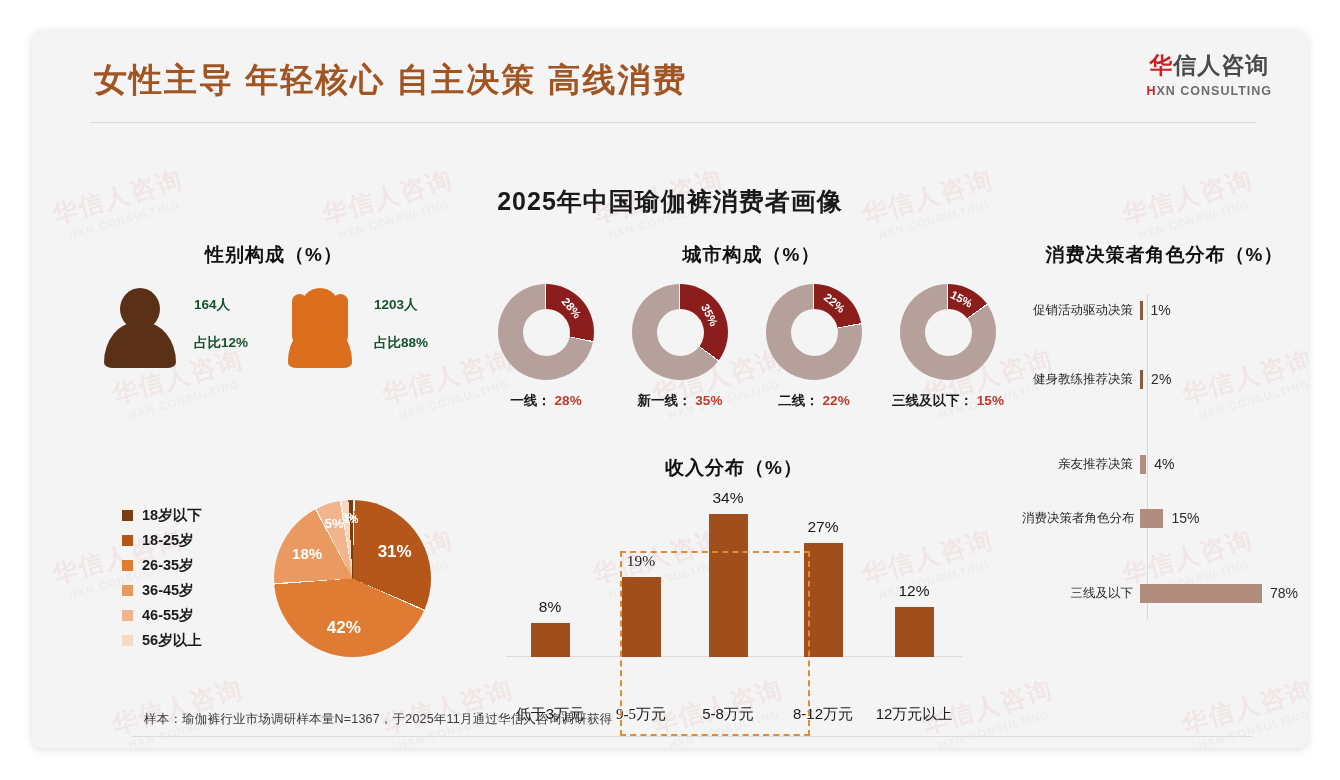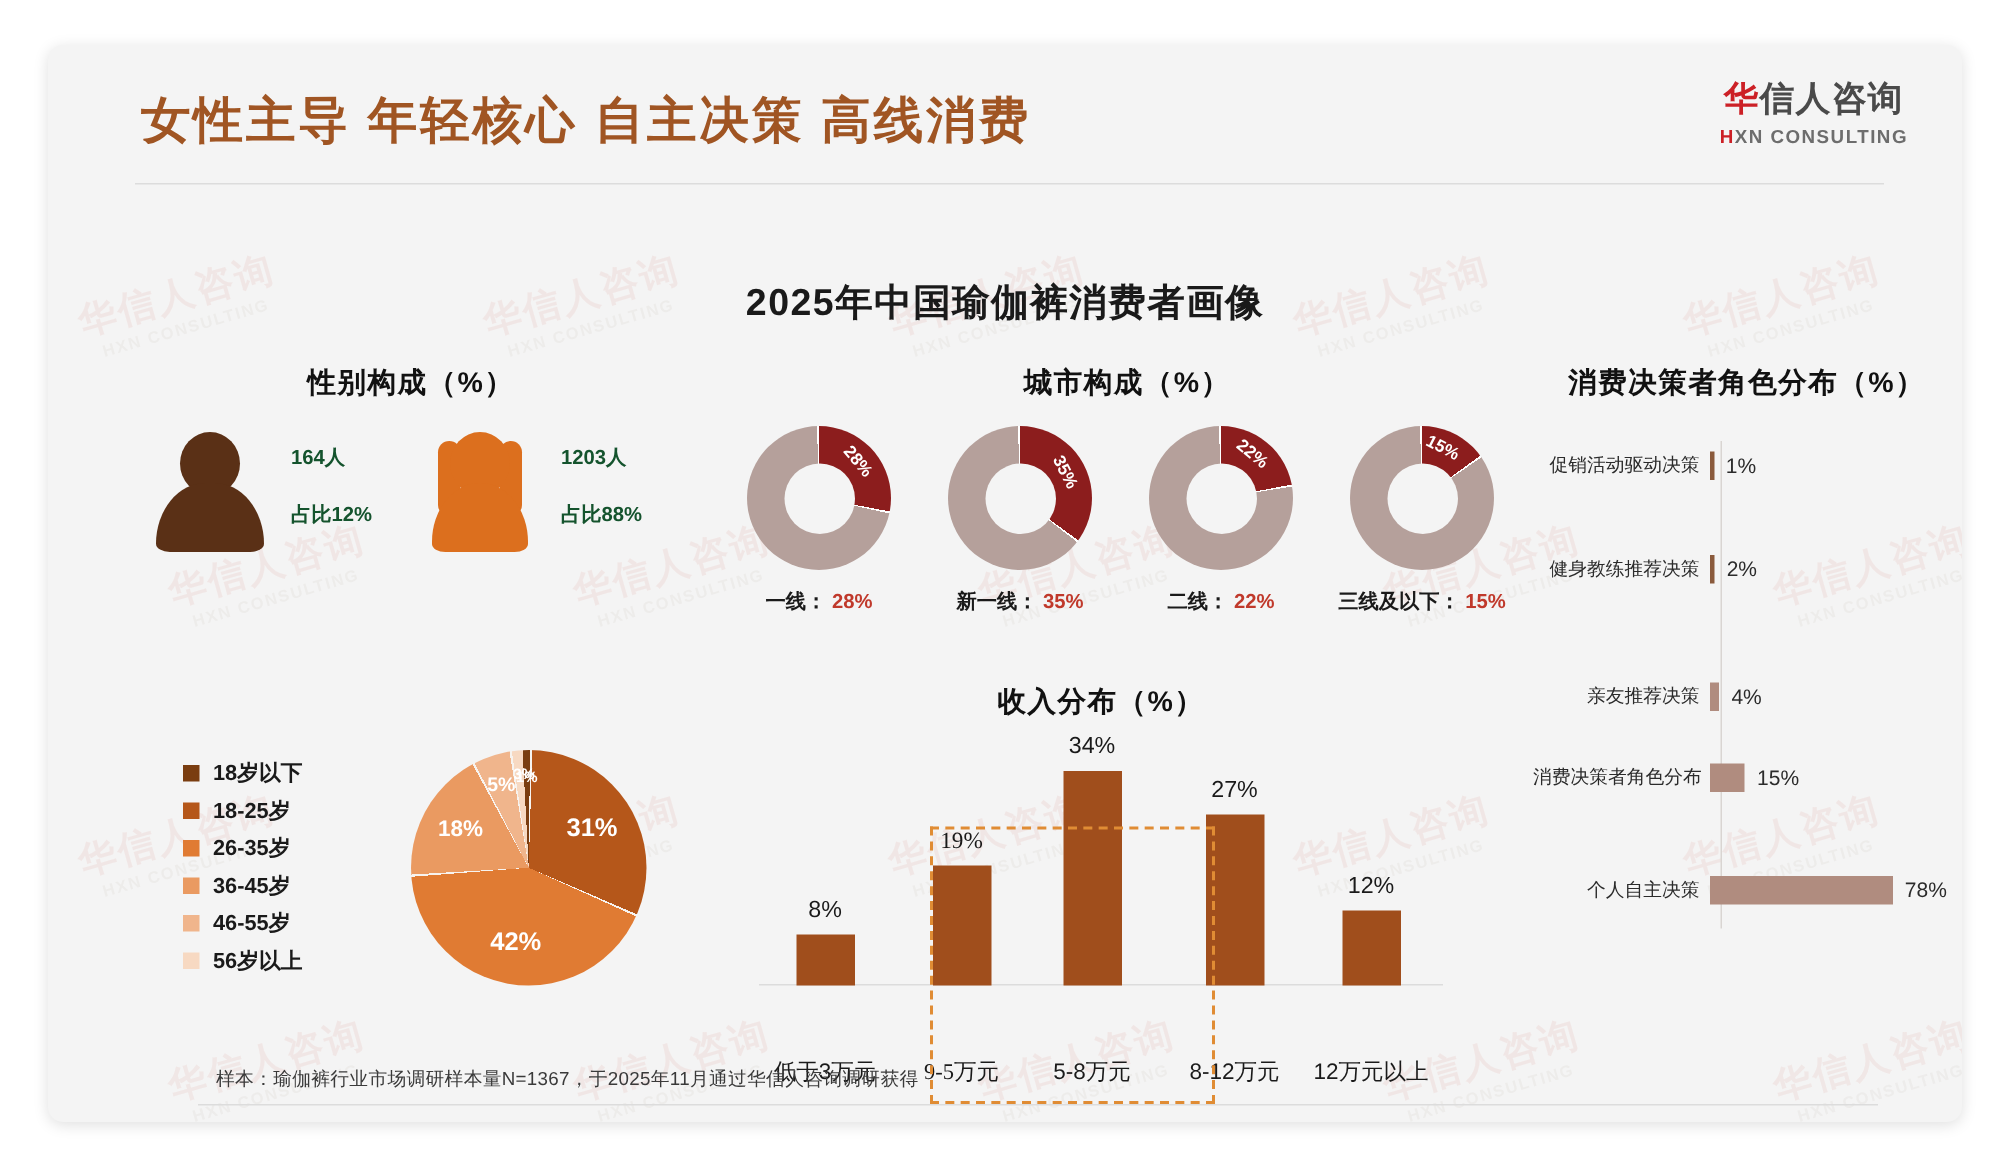--- a/index.html
+++ b/index.html
@@ -395,21 +395,21 @@
           <span class="role-label">亲友推荐决策</span>
           <span class="role-bar" style="width:6.3px; background:#b08c7f"></span>
           <span class="role-val">4%</span>
         </div>
         <div class="role-row" style="top: 264px;">
           <span class="role-label">消费决策者角色分布</span>
           <span class="role-bar" style="width:23.4px; background:#b08c7f"></span>
           <span class="role-val">15%</span>
         </div>
         <div class="role-row" style="top: 339px;">
-          <span class="role-label">个人自主决策</span>
+          <span class="role-label">三线及以下</span>
           <span class="role-bar" style="width:121.9px; background:#b08c7f"></span>
           <span class="role-val">78%</span>
         </div>
       </div>
   </div>
 
   <div id="note">样本：瑜伽裤行业市场调研样本量N=1367，于2025年11月通过华信人咨询调研获得</div>
   <div id="note-rule"></div>
   <div id="copyright">©2026.1 HXR华信人咨询</div>
 

